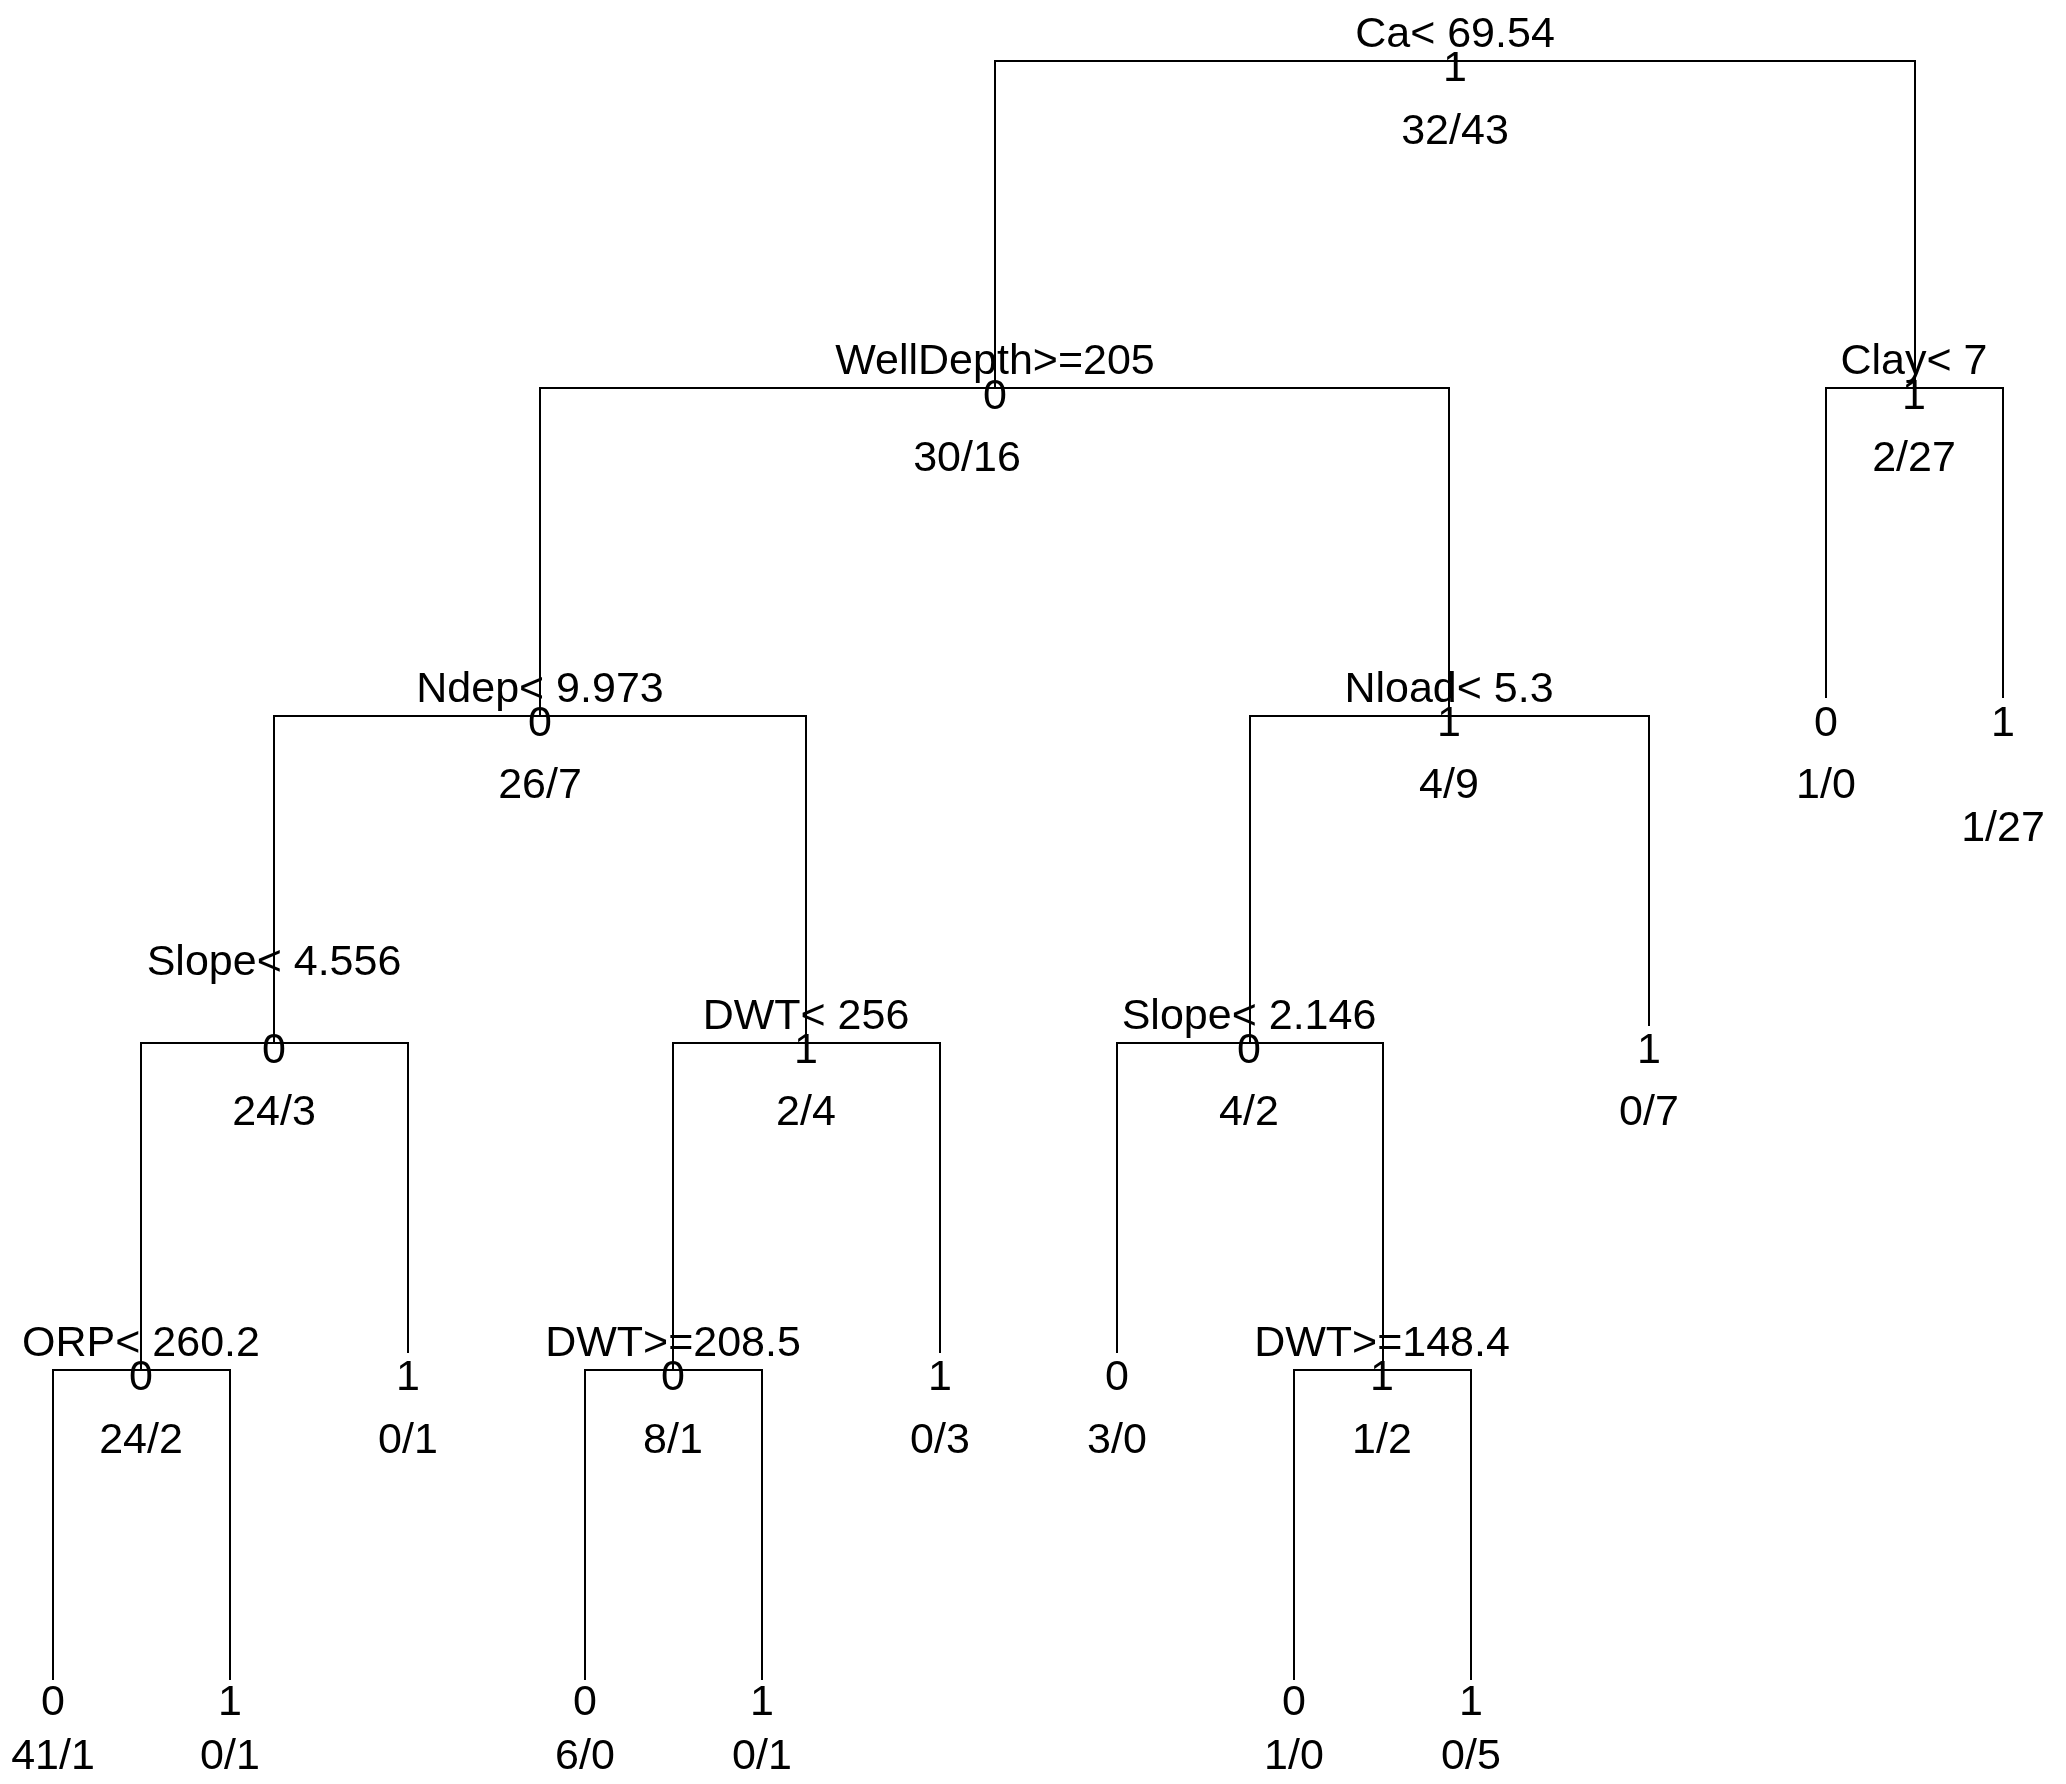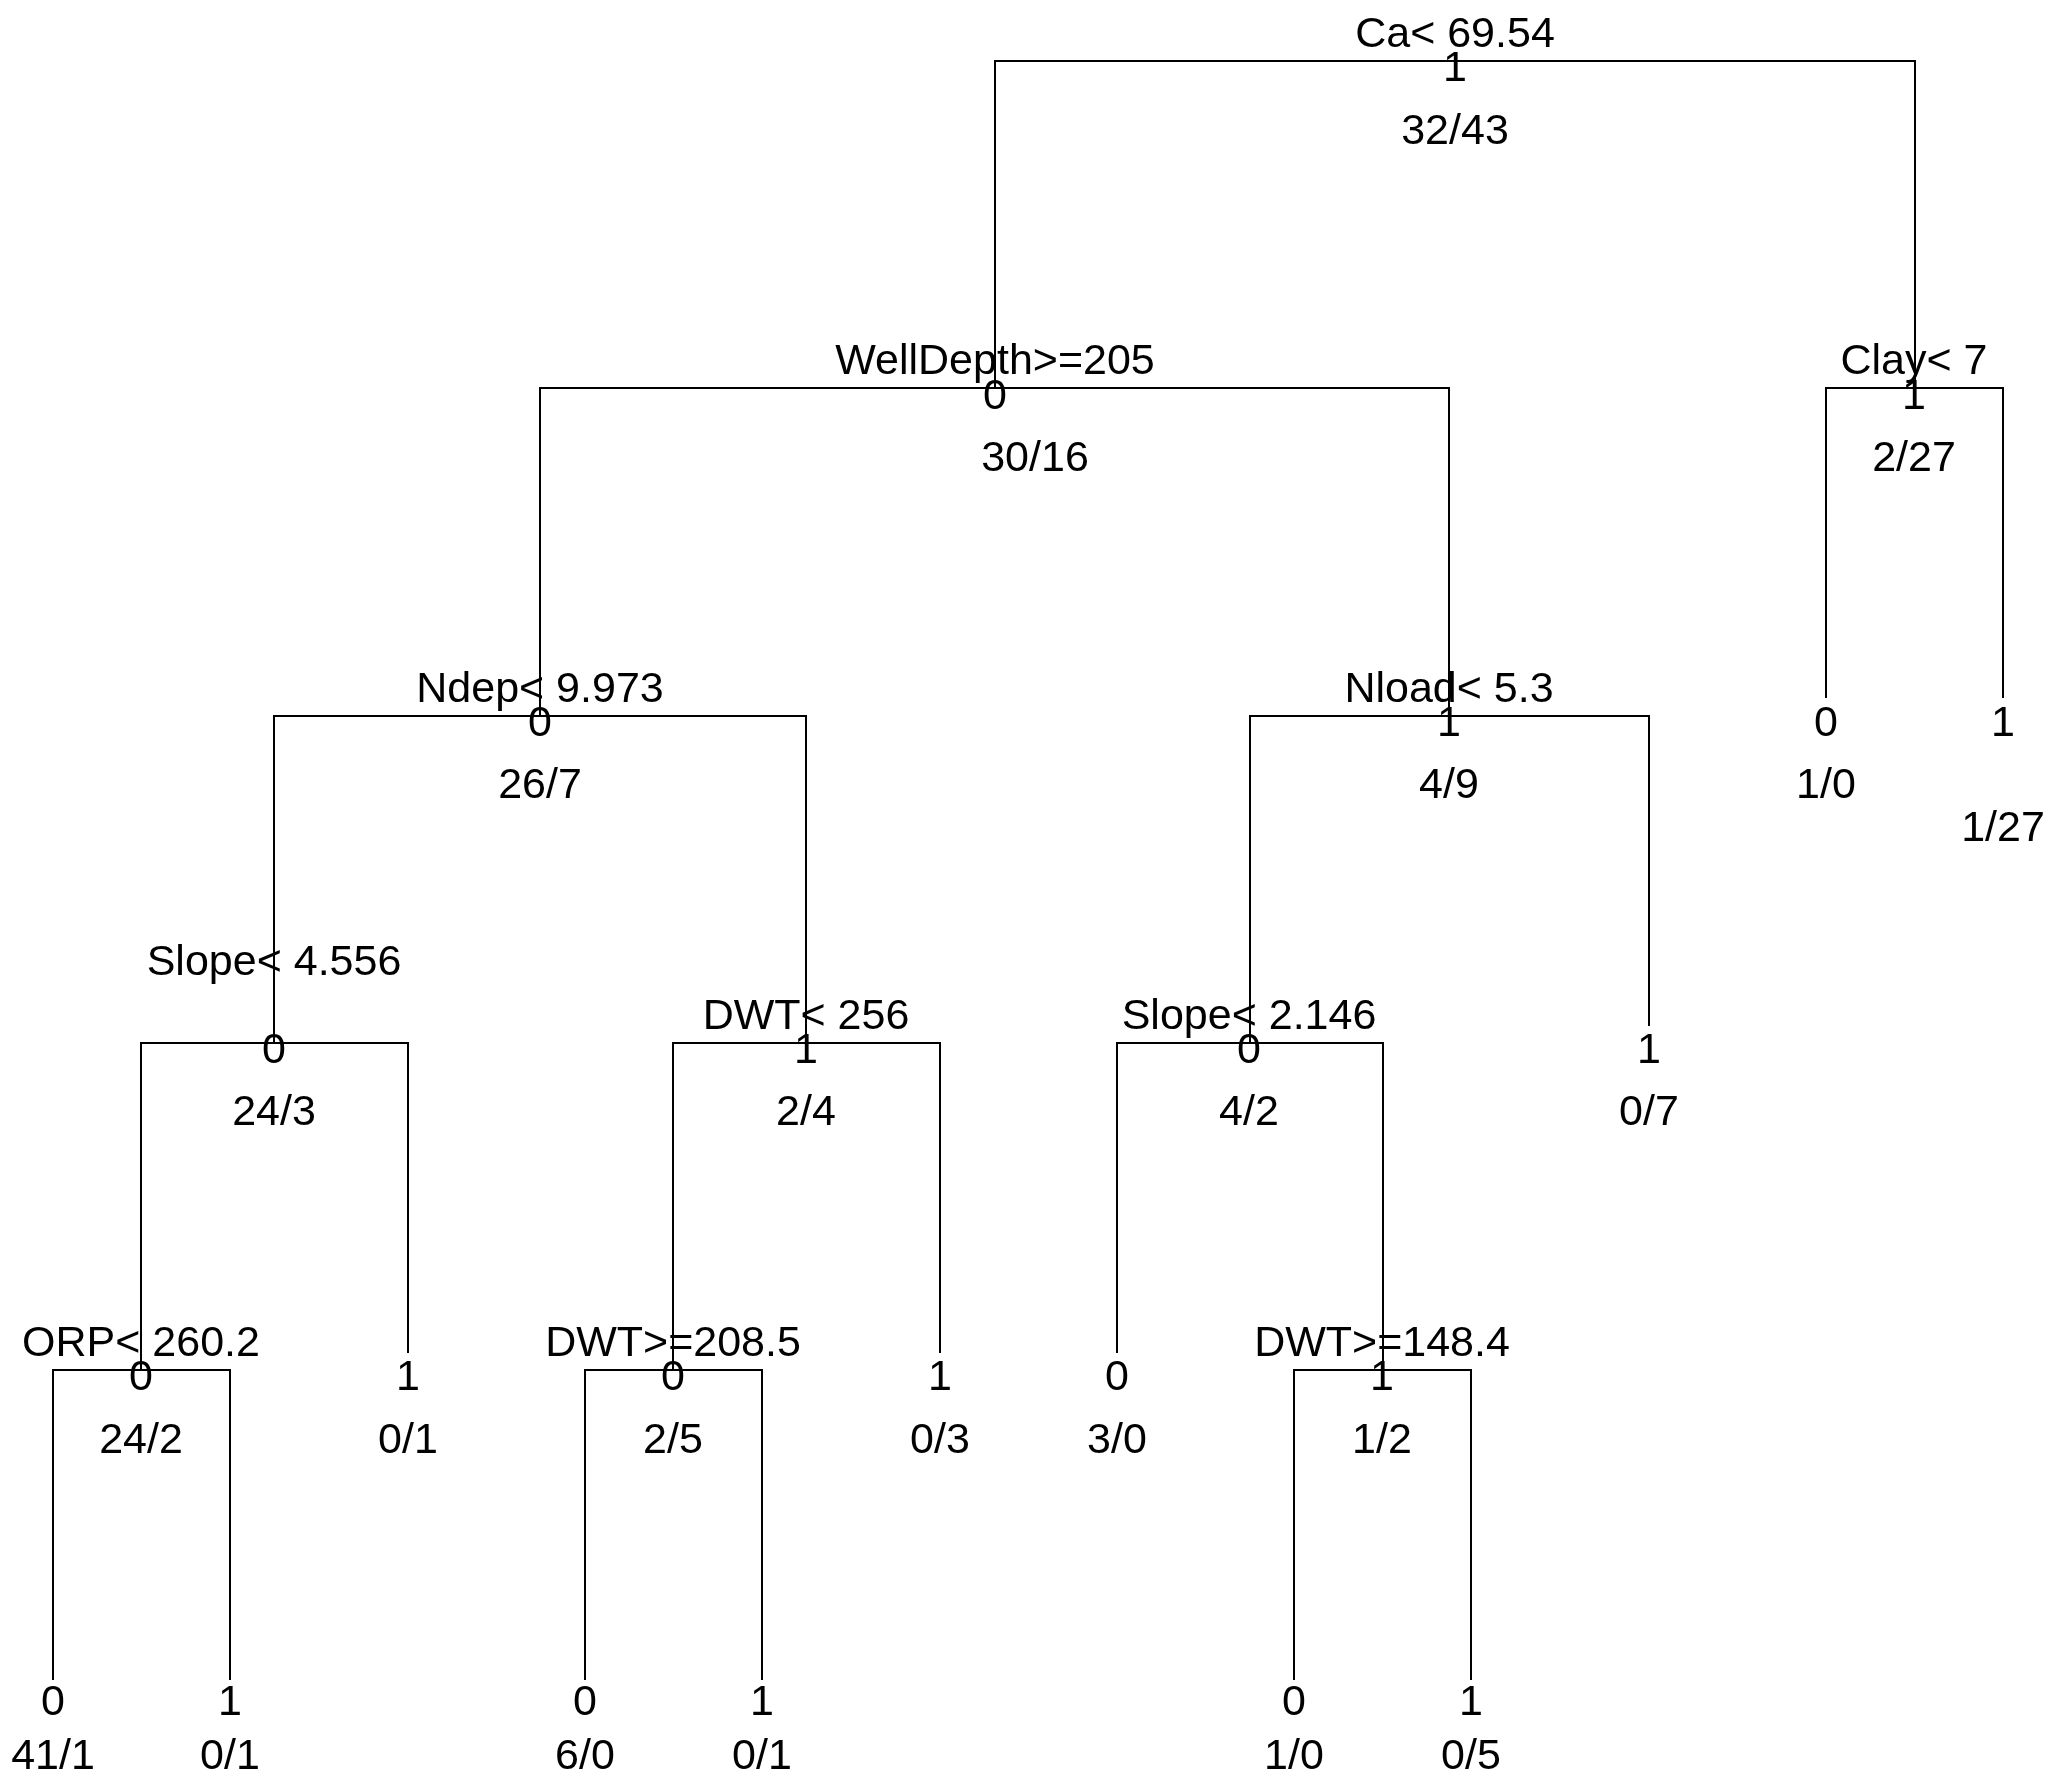--- a/index.html
+++ b/index.html
@@ -69,21 +69,21 @@
   <div class="vline" style="left:761px;top:1369px;height:311px;"></div>
   <div class="vline" style="left:1293px;top:1369px;height:311px;"></div>
   <div class="vline" style="left:1470px;top:1369px;height:311px;"></div>
 
   <div class="txt" style="left:1455px;top:32px;">Ca&lt; 69.54</div>
   <div class="txt" style="left:1455px;top:66px;">1</div>
   <div class="txt" style="left:1455px;top:129px;">32/43</div>
 
   <div class="txt" style="left:995px;top:359px;">WellDepth&gt;=205</div>
   <div class="txt" style="left:995px;top:394px;">0</div>
-  <div class="txt" style="left:1035px;top:456px;">30/16</div>
+  <div class="txt" style="left:967px;top:456px;">30/16</div>
 
   <div class="txt" style="left:1914px;top:359px;">Clay&lt; 7</div>
   <div class="txt" style="left:1914px;top:394px;">1</div>
   <div class="txt" style="left:1914px;top:456px;">2/27</div>
 
   <div class="txt" style="left:540px;top:687px;">Ndep&lt; 9.973</div>
   <div class="txt" style="left:540px;top:721px;">0</div>
   <div class="txt" style="left:540px;top:783px;">26/7</div>
 
   <div class="txt" style="left:1449px;top:687px;">Nload&lt; 5.3</div>
@@ -101,21 +101,21 @@
   <div class="txt" style="left:1249px;top:1014px;">Slope&lt; 2.146</div>
   <div class="txt" style="left:1249px;top:1048px;">0</div>
   <div class="txt" style="left:1249px;top:1110px;">4/2</div>
 
   <div class="txt" style="left:141px;top:1341px;">ORP&lt; 260.2</div>
   <div class="txt" style="left:141px;top:1375px;">0</div>
   <div class="txt" style="left:141px;top:1438px;">24/2</div>
 
   <div class="txt" style="left:673px;top:1341px;">DWT&gt;=208.5</div>
   <div class="txt" style="left:673px;top:1375px;">0</div>
-  <div class="txt" style="left:673px;top:1438px;">2/5</div>
+  <div class="txt" style="left:673px;top:1438px;">8/1</div>
 
   <div class="txt" style="left:1382px;top:1341px;">DWT&gt;=148.4</div>
   <div class="txt" style="left:1382px;top:1375px;">1</div>
   <div class="txt" style="left:1382px;top:1438px;">1/2</div>
 
   <div class="txt" style="left:53px;top:1700px;">0</div>
   <div class="txt" style="left:53px;top:1754px;">41/1</div>
 
   <div class="txt" style="left:230px;top:1700px;">1</div>
   <div class="txt" style="left:230px;top:1754px;">0/1</div>

